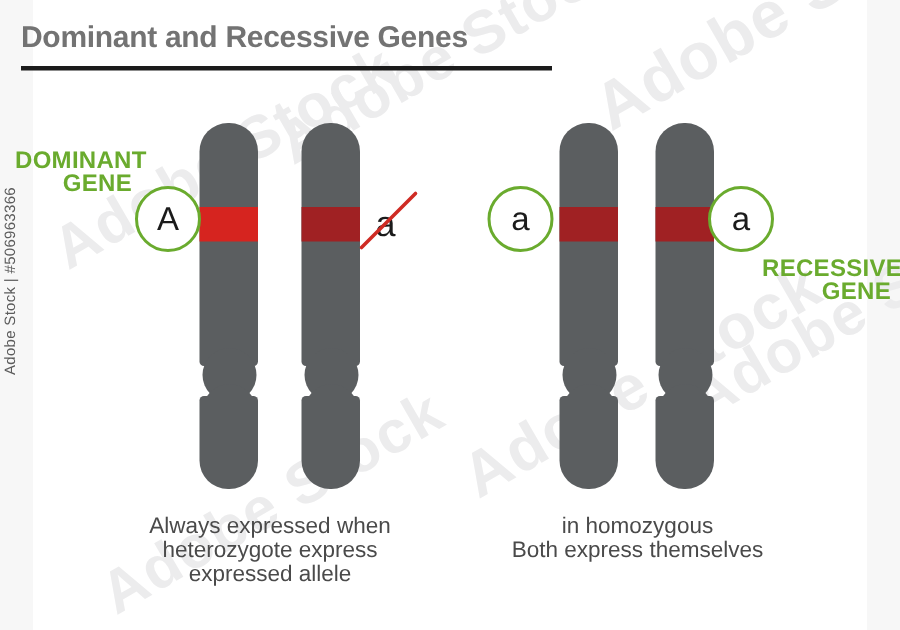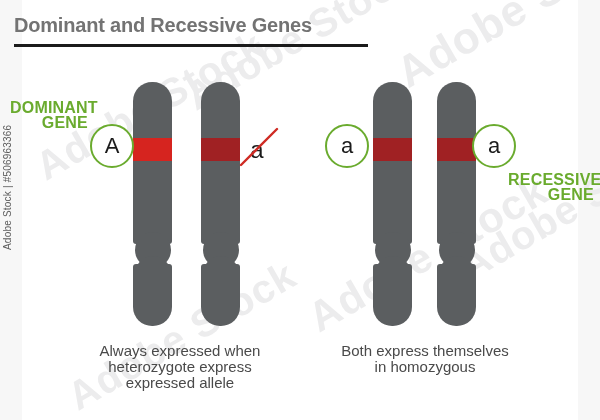--- a/index.html
+++ b/index.html
@@ -253,17 +253,17 @@
   <div class="allele" style="left:472px; top:124px;">
     <span>a</span>
   </div>
 
   <div class="glabel l-align" style="left:508px; top:172px; width:86px;">
     <div>RECESSIVE</div>
     <div>GENE</div>
   </div>
 
   <div class="caption" style="left:322px; top:343px; width:206px;">
+    <div>in homozygous</div>
     <div>Both express themselves</div>
-    <div>in homozygous</div>
   </div>
 
 </div>
 
 </body></html>

